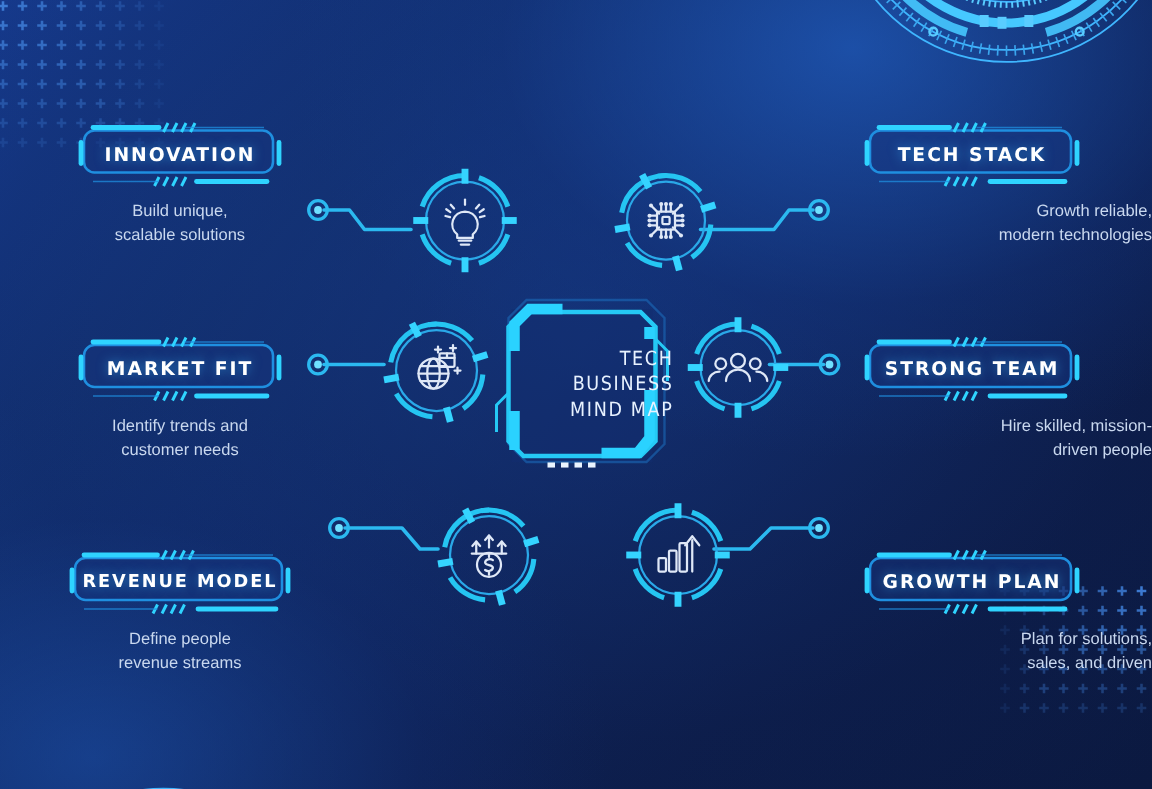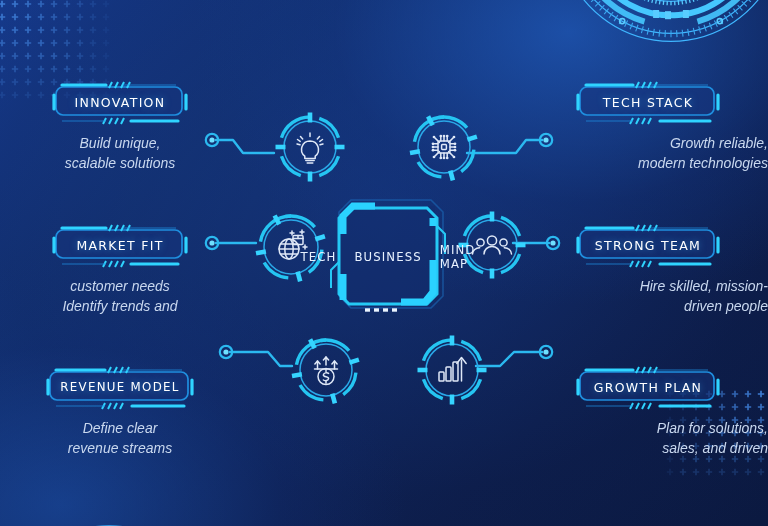--- a/index.html
+++ b/index.html
@@ -39,49 +39,48 @@
   
   #center-node {
     position:absolute; left:327px; top:196px; width:122px; height:122px;
   }
   #center-node svg { position:absolute; left:0; top:0; overflow:visible; }
   .cframe { fill:none; stroke:#25c9f5; stroke-width:3; stroke-linejoin:miter; }
   .cframe-thick { fill:none; stroke:#2ad2ff; stroke-width:7; stroke-linecap:butt; }
   .cfill { fill:rgba(18,45,112,0.55); stroke:none; }
   #center-text {
     position:absolute; left:0; top:0; width:122px; height:122px;
-    display:flex; align-items:center; justify-content:center;
-    gap:18px;
+    display:flex; flex-direction:column; align-items:flex-end; justify-content:center;
+    gap:3px;
   }
   #center-text span {
     color:#e8f2ff; font-size:13px; letter-spacing:1.1px; line-height:1.08;
     font-family:"DejaVu Sans", sans-serif; font-weight:400;
     text-transform:uppercase; font-stretch:condensed;
   }
 
   
   .card { position:absolute; width:240px; }
   .card.left  { left:0px;   text-align:center; }
   .card.right { left:528px; text-align:right; }
   .pill-wrap { position:relative; width:140px; height:46px; margin:0 auto; }
   .card.right .pill-wrap { width:148px; }
   .pill-wrap svg { position:absolute; left:0; top:0; overflow:visible; }
   .pbox { fill:rgba(21,52,126,0.5); stroke:#1f8fe0; stroke-width:1.7; }
   .pacc { stroke:#2fd4ff; stroke-width:3.2; stroke-linecap:round; fill:none; }
   .phash { stroke:#2fd4ff; stroke-width:2; stroke-linecap:butt; fill:none; }
   .pill-label {
     position:absolute; inset:0; display:flex; align-items:center; justify-content:center;
-    color:#ffffff; font-size:12.5px; letter-spacing:1.3px; font-weight:400;
+    color:#ffffff; font-size:12.5px; letter-spacing:1.3px; font-weight:700;
     font-family:"DejaVu Sans", sans-serif; text-transform:uppercase;
     text-shadow:0 0 7px rgba(60,190,255,0.55);
   }
   .desc {
-    margin-top:9px; color:#c9d8ef; font-size:14px; line-height:1.42;
+    margin-top:9px; color:#c9d8ef; font-size:11px; line-height:1.42;
     font-family:"Liberation Sans", sans-serif;
-    font-style:italic;
   }
   .desc span { display:block; }
 
   
   .hud { position:absolute; }
   .hud svg { display:block; overflow:visible; }
   .h-arc   { fill:none; stroke:#2f9ff0; stroke-width:2; }
   .h-arc-b { fill:none; stroke:#46c8ff; stroke-width:6; stroke-linecap:butt; }
   .h-arc-t { fill:none; stroke:#3fb6ff; stroke-width:1.2; }
   .h-tick  { stroke:#58cbff; stroke-width:1.3; }
@@ -763,22 +762,22 @@
             <path d="M62,39 l-3,6" class="phash"></path>
             <path d="M68,39 l-3,6" class="phash"></path>
             <path d="M74,39 l-3,6" class="phash"></path>
             <path d="M73,6 H126" stroke="#1f8fe0" stroke-width="1" fill="none" opacity="0.75"></path>
             <path d="M12,42 H56" stroke="#1f8fe0" stroke-width="1" fill="none" opacity="0.75"></path>
           </g>
         </svg>
       <div class="pill-label">Market Fit</div>
     </div>
     <div class="desc">
+      <span>Identify trends and</span>
       <span>customer needs</span>
-      <span>Identify trends and</span>
     </div>
   </div>
 
   <div class="card left" style="top:364px;">
     <div class="pill-wrap" style="width:152px;text-align:center;">
       <svg class="pill-svg" width="152" height="46" viewBox="0 0 152 46">
           <g>
             <rect x="6" y="8" width="138" height="28" rx="7" ry="7" class="pbox"></rect>
             <path d="M12,6 H61" class="pacc"></path>
             <path d="M88,42 H140" class="pacc"></path>
@@ -792,21 +791,21 @@
             <path d="M67,39 l-3,6" class="phash"></path>
             <path d="M73,39 l-3,6" class="phash"></path>
             <path d="M79,39 l-3,6" class="phash"></path>
             <path d="M79,6 H138" stroke="#1f8fe0" stroke-width="1" fill="none" opacity="0.75"></path>
             <path d="M12,42 H61" stroke="#1f8fe0" stroke-width="1" fill="none" opacity="0.75"></path>
           </g>
         </svg>
       <div class="pill-label" style="font-size:11.8px;">Revenue Model</div>
     </div>
     <div class="desc">
-      <span>Define clear</span>
+      <span>Define people</span>
       <span>revenue streams</span>
     </div>
   </div>
 
   <div class="card right" style="top:79px;">
     <div class="pill-wrap">
       <svg class="pill-svg" width="148" height="46" viewBox="0 0 148 46">
           <g>
             <rect x="6" y="8" width="134" height="28" rx="7" ry="7" class="pbox"></rect>
             <path d="M12,6 H59" class="pacc"></path>

